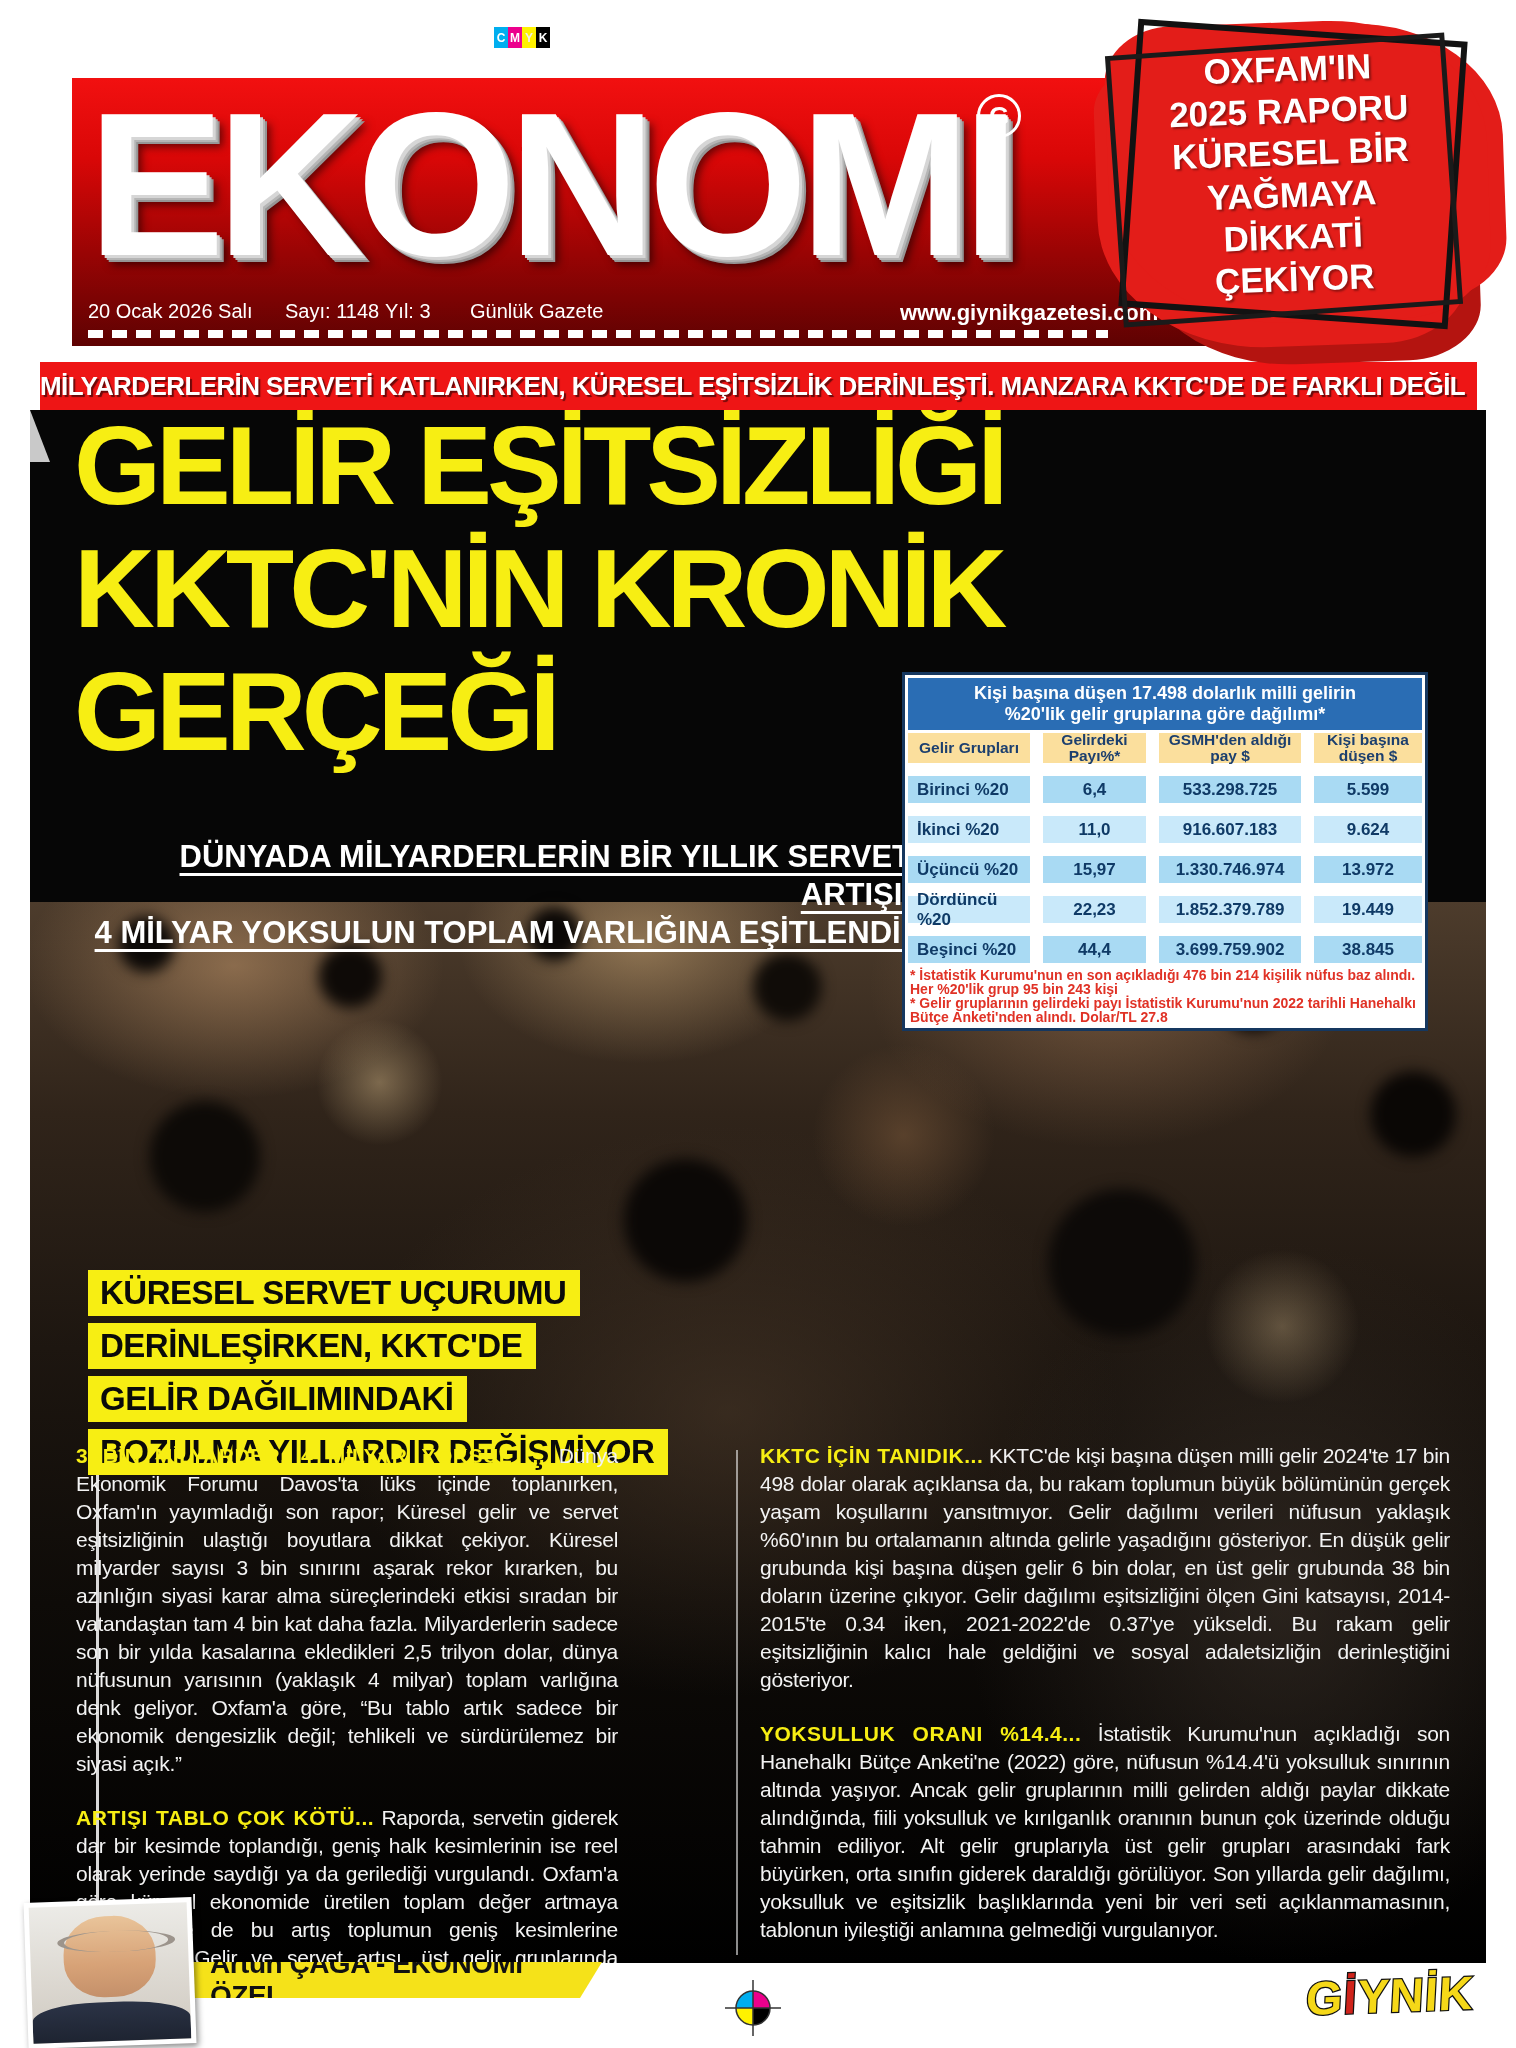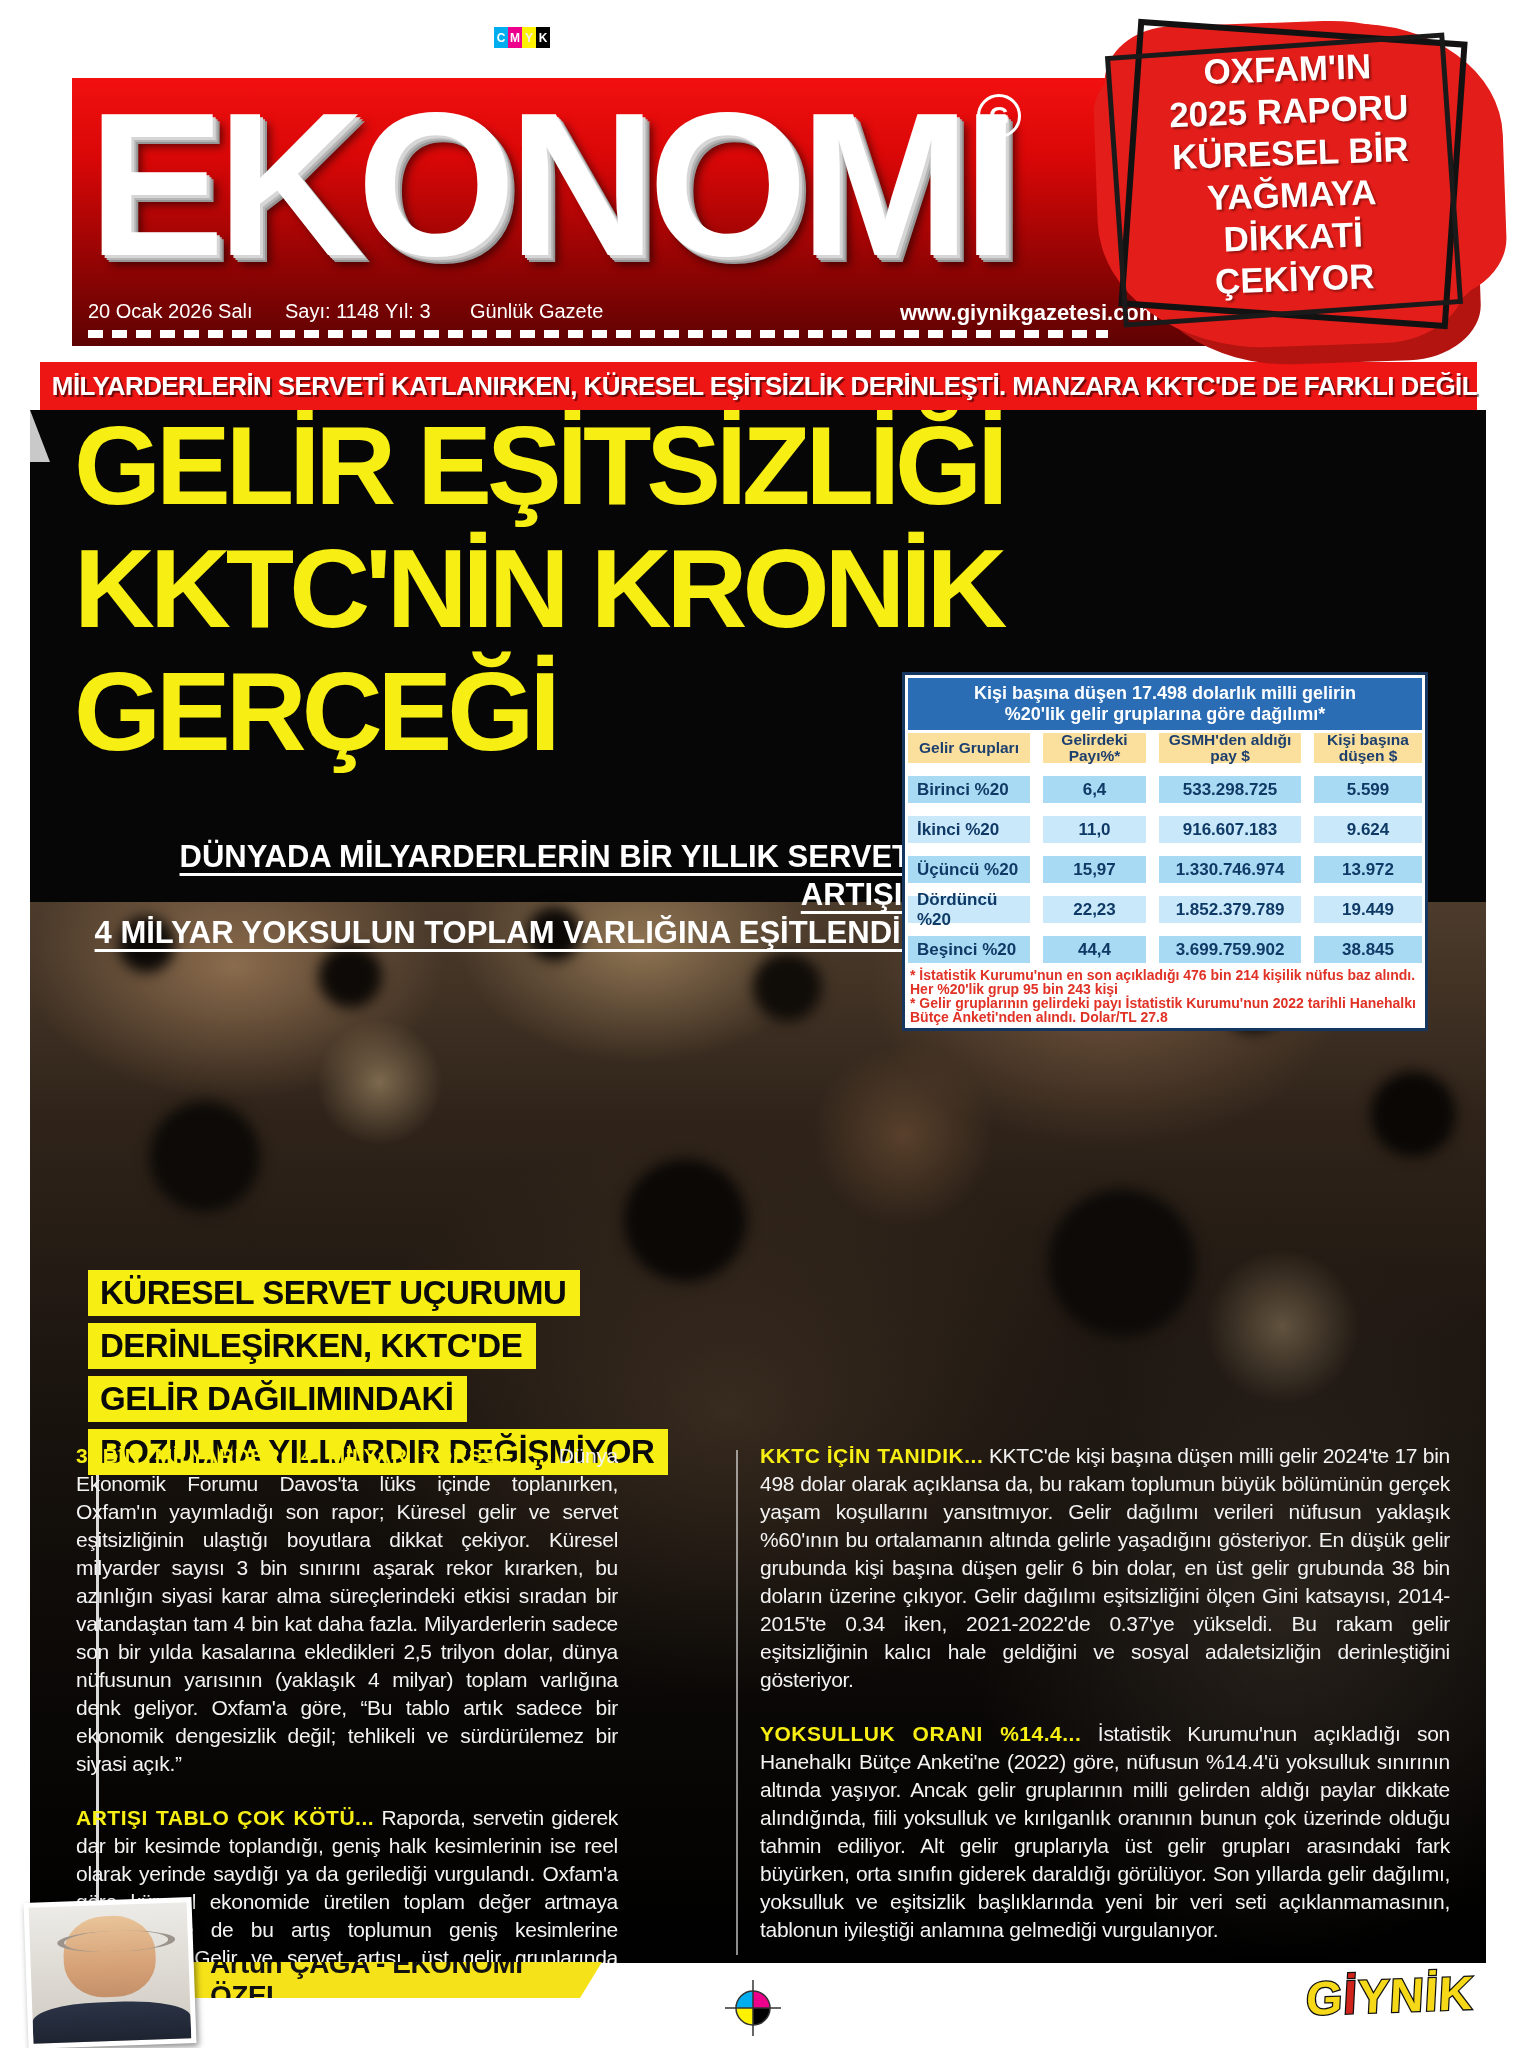--- a/index.html
+++ b/index.html
@@ -43,21 +43,21 @@
   .ox-frame1{position:absolute;left:30px;top:26px;width:318px;height:276px;
     border:6px solid #121212;transform:rotate(4deg);}
   .ox-frame2{position:absolute;left:16px;top:40px;width:330px;height:262px;
     border:5px solid #1a1a1a;transform:rotate(-4deg);}
   .ox-text{position:absolute;left:18px;top:44px;width:350px;text-align:center;
     color:#fff;font-size:35px;line-height:42px;font-weight:bold;transform:rotate(-2deg);
     text-shadow:2px 2px 2px rgba(0,0,0,.35);}
 
   
   .banner{position:absolute;left:40px;top:362px;width:1437px;height:48px;background:#ee1515;
-    display:flex;align-items:center;justify-content:flex-end;z-index:1;}
+    display:flex;align-items:center;justify-content:flex-start;z-index:1;}
   .banner span{color:#fff;font-weight:bold;font-size:26px;letter-spacing:-0.6px;white-space:nowrap;
     text-shadow:2px 2px 1px rgba(0,0,0,.55);}
 
   
   .panel{position:absolute;left:30px;top:410px;width:1456px;height:1553px;background:#060606;
     overflow:hidden;z-index:1;}
   .wedge{position:absolute;width:0;height:0;border-style:solid;}
   .wedge-tl{left:0;top:0;border-width:52px 0 0 20px;border-color:transparent transparent transparent #c9c9c9;}
   .wedge-tr{right:0;top:0;border-width:0 0 52px 20px;border-color:transparent #c9c9c9 transparent transparent;}
 

